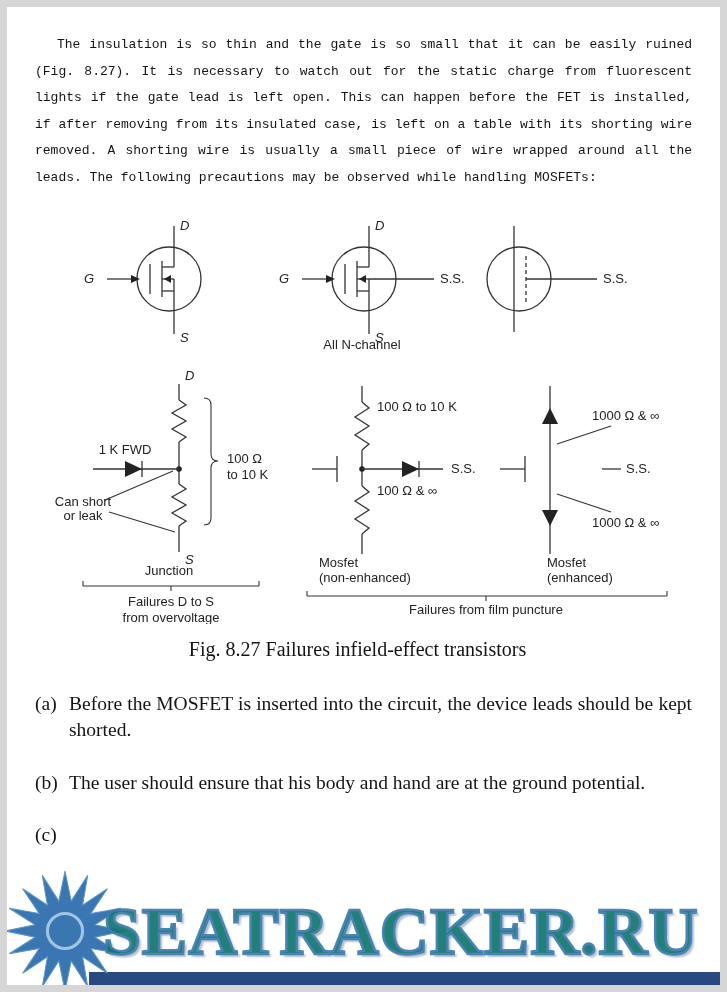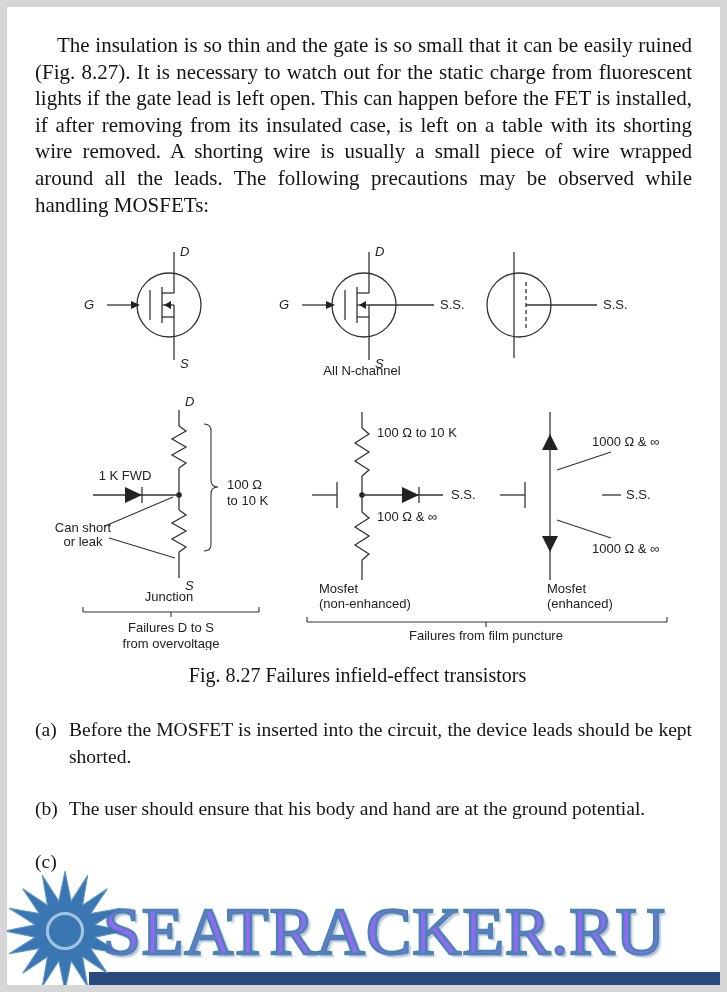--- a/index.html
+++ b/index.html
@@ -7,22 +7,22 @@
     width:727px; height:992px; box-sizing:border-box;
     background:#d6d6d6; padding:7px; margin:0 auto;
   }
   .page {
     position:relative; width:100%; height:100%;
     background:#ffffff; overflow:hidden;
     font-family:"Liberation Serif", serif; color:#141414;
   }
   .intro {
     margin:25px 28px 0 28px;
-    font-size:21px; line-height:26.6px;
-    text-align:justify; text-indent:22px;
+    font-size:13px; line-height:26.6px;
+    text-align:justify; text-indent:22px;font-family:Liberation Mono, monospace;
   }
   figure.fig-wrap { margin:22px 0 0 12px; padding:0; }
   svg.fig { display:block; }
   .fig text {
     font-family:"Liberation Sans", sans-serif;
     font-size:13px; fill:#222; stroke:none;
   }
   .fig text.it { font-style:italic; }
   .fig .wire { stroke:#333; stroke-width:1.3; fill:none; }
   .fig .thin { stroke:#333; stroke-width:1.1; fill:none; }
@@ -39,23 +39,23 @@
   }
   .item-label { position:absolute; left:0; top:0; }
   
   .watermark { position:absolute; left:0; right:0; bottom:0; height:120px; z-index:5; pointer-events:none; }
   .wm-bar {
     position:absolute; left:82px; right:0; bottom:0; height:13px;
     background:#1c4079; opacity:.95;
   }
   .wm-text {
     position:absolute; left:96px; bottom:14px; white-space:nowrap;
-    font-family:"Liberation Serif", serif; font-weight:normal;
+    font-family:"Liberation Serif", serif; font-weight:bold;
     font-size:68px; letter-spacing:1px;
-    color:#8b5cf6; -webkit-text-stroke:2.5px #3c79ae;
+    color:#0f766e; -webkit-text-stroke:2.5px #3c79ae;
     text-shadow:3px 3px 2px rgba(70,100,140,.45);
     opacity:.92;
   }
   .starburst { position:absolute; left:-4px; bottom:-8px; opacity:.95; }
 </style>
 </head>
 <body>
 
 <div class="frame">
   <div class="page">

